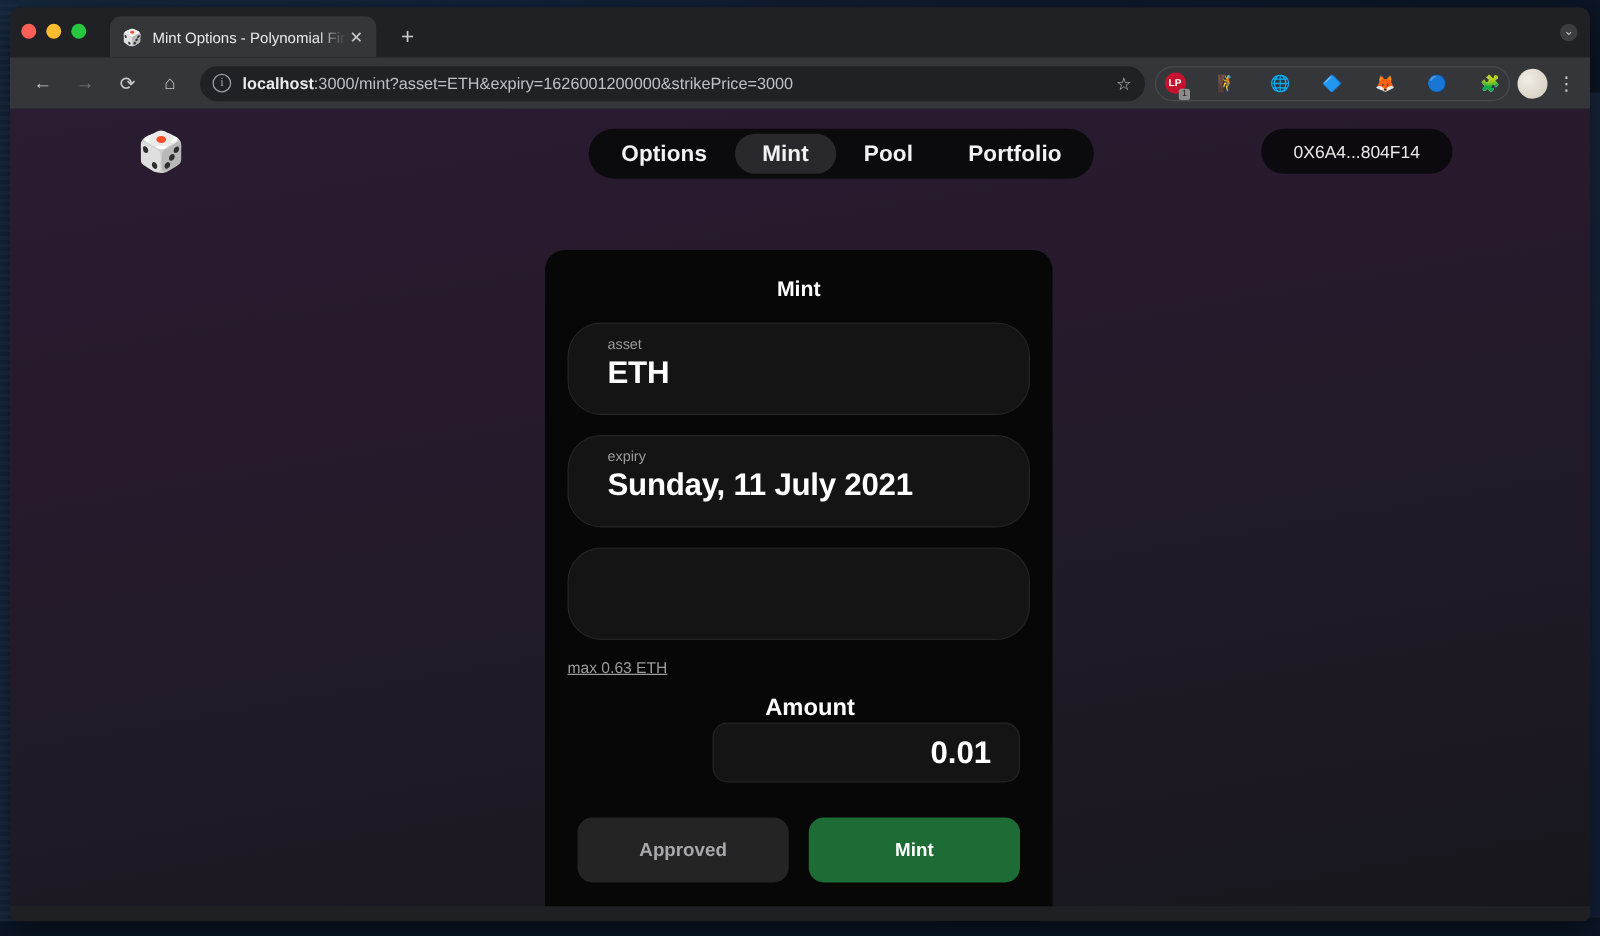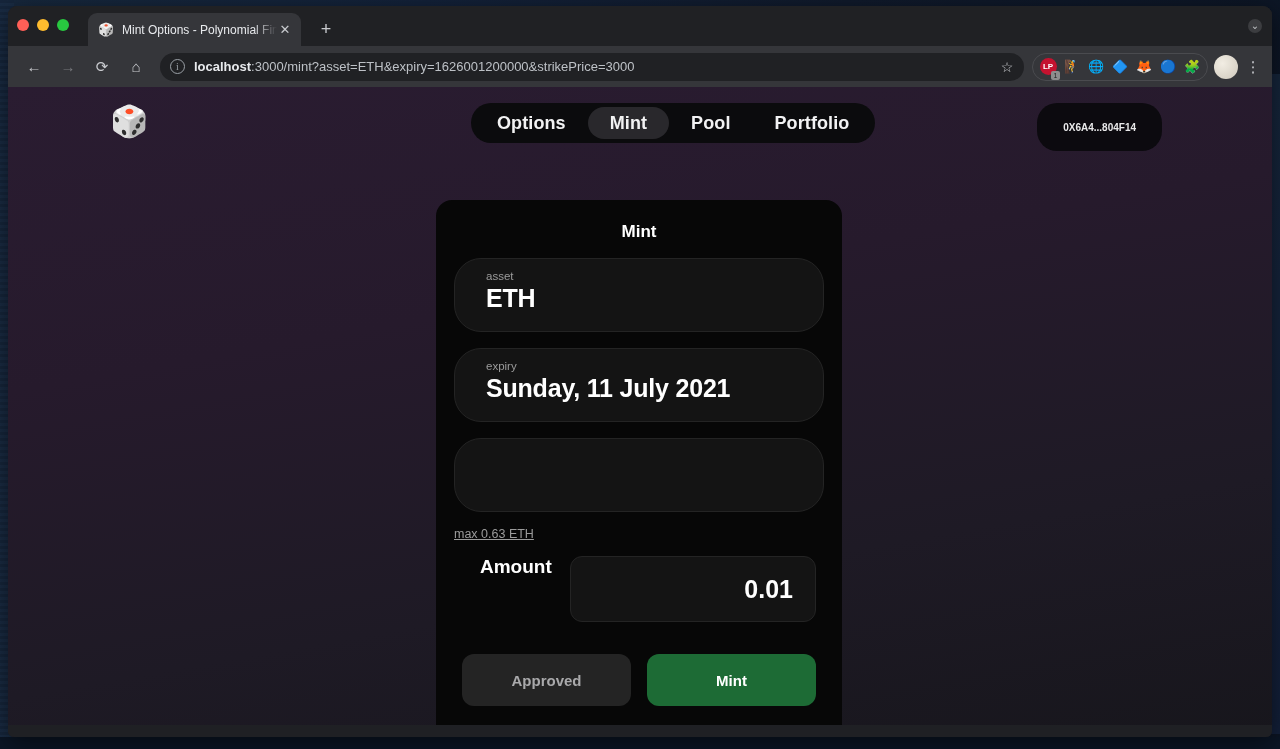--- a/index.html
+++ b/index.html
@@ -123,21 +123,21 @@
   }
   .url { font-size: 13px; color: #bdc1c6; white-space: nowrap; }
   .url b { color: #e8eaed; font-weight: 700; }
   .star {
     position: absolute; right: 8px; top: 5px;
     width: 18px; height: 18px; color: #c9cbcf; font-size: 14px;
     text-align: center; line-height: 18px;
   }
 
   .ext-group {
-    display: flex; align-items: center; gap: 2px;
+    display: flex; align-items: center; gap: 20px;
     height: 28px; border-radius: 14px; padding: 0 4px;
     border: 1px solid #4a4b4f;
     margin-right: 6px;
   }
   .ext {
     width: 22px; height: 22px; border-radius: 50%;
     display: flex; align-items: center; justify-content: center;
     font-size: 13px; position: relative;
   }
   .ext-lb { background:#c4122f; color:#fff; font-size:8px; font-weight:700;
@@ -186,24 +186,24 @@
   .apptab {
     height: 32px; padding: 0 22px;
     border-radius: 16px;
     display: flex; align-items: center; justify-content: center;
     font-size: 18px; font-weight: 700; color: #f2f2f3;
     letter-spacing: .1px;
   }
   .apptab.active { background: #29282c; }
   #wallet {
     position: absolute; right: 110px; top: 16px;
-    height: 48px; padding: 0 26px;
+    height: 36px; padding: 0 26px;
     background: #0c0a0f; border-radius: 20px;
     display: flex; align-items: center; justify-content: center;
-    font-size: 10px; color: #e9e9ea; font-weight: 700;
+    font-size: 14px; color: #e9e9ea; font-weight: 400;
   }
 
   
   #card {
     position: absolute; left: 428px; top: 113px;
     width: 406px; height: 540px;
     background: #070707;
     border-radius: 16px;
     padding: 22px 18px 0 18px;
   }
@@ -223,22 +223,23 @@
   }
   .field-value {
     font-size: 25px; font-weight: 700; color: #fff; letter-spacing: -.2px;
   }
   #max-link {
     text-align: left; font-size: 12.5px; color: #9b9b9b;
     text-decoration: underline; padding-right: 18px;
     margin-top: -1px; margin-bottom: 15px;
   }
   #amount-row {
-    display: flex; align-items: flex-start; height: 70px;
+    display: flex; align-items: center; height: 70px;
     padding: 0 8px 0 26px;
+    flex-direction: column;
   }
   #amount-label {
     font-size: 19px; font-weight: 700; color: #fff; flex: 0 0 auto;
   }
   #amount-input {
     margin-left: auto;
     width: 246px; height: 66px;
     background: #141414; border: 1px solid #242424;
     border-radius: 12px;
     display: flex; align-items: center; justify-content: flex-end;

